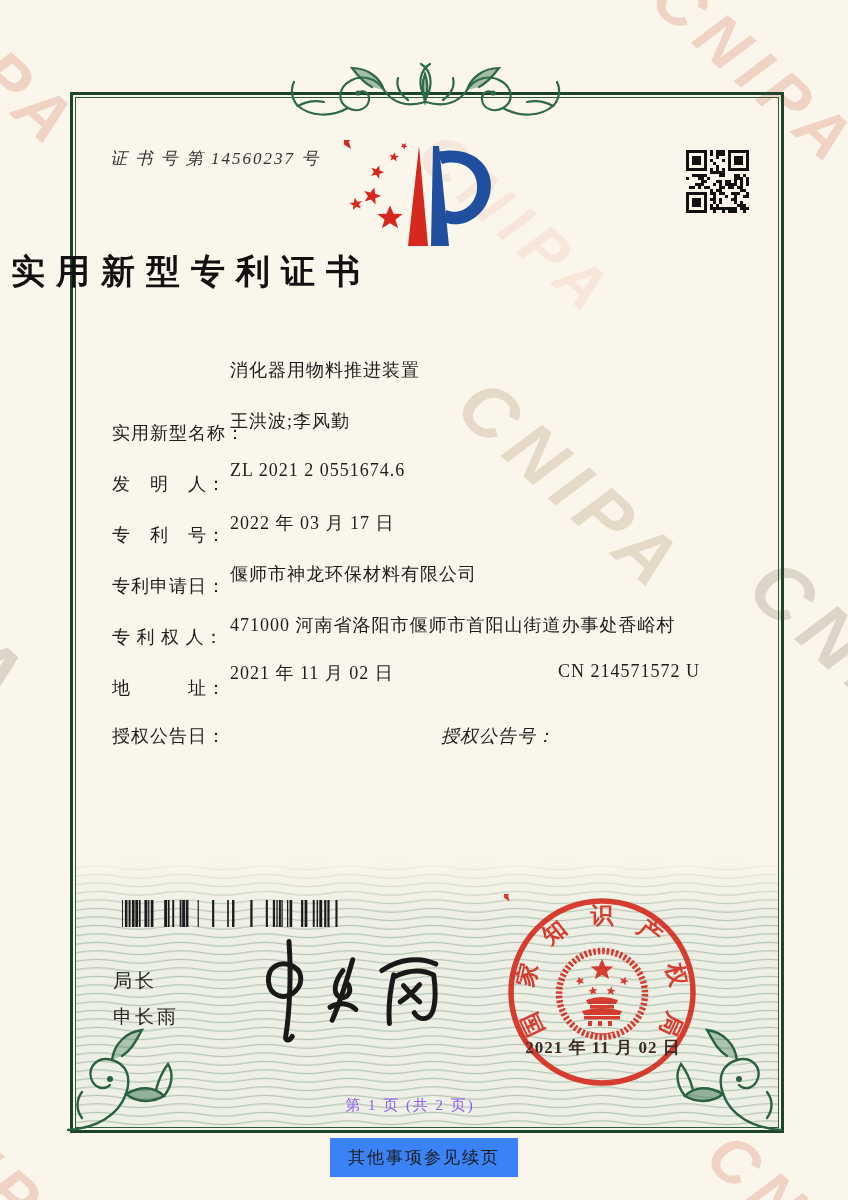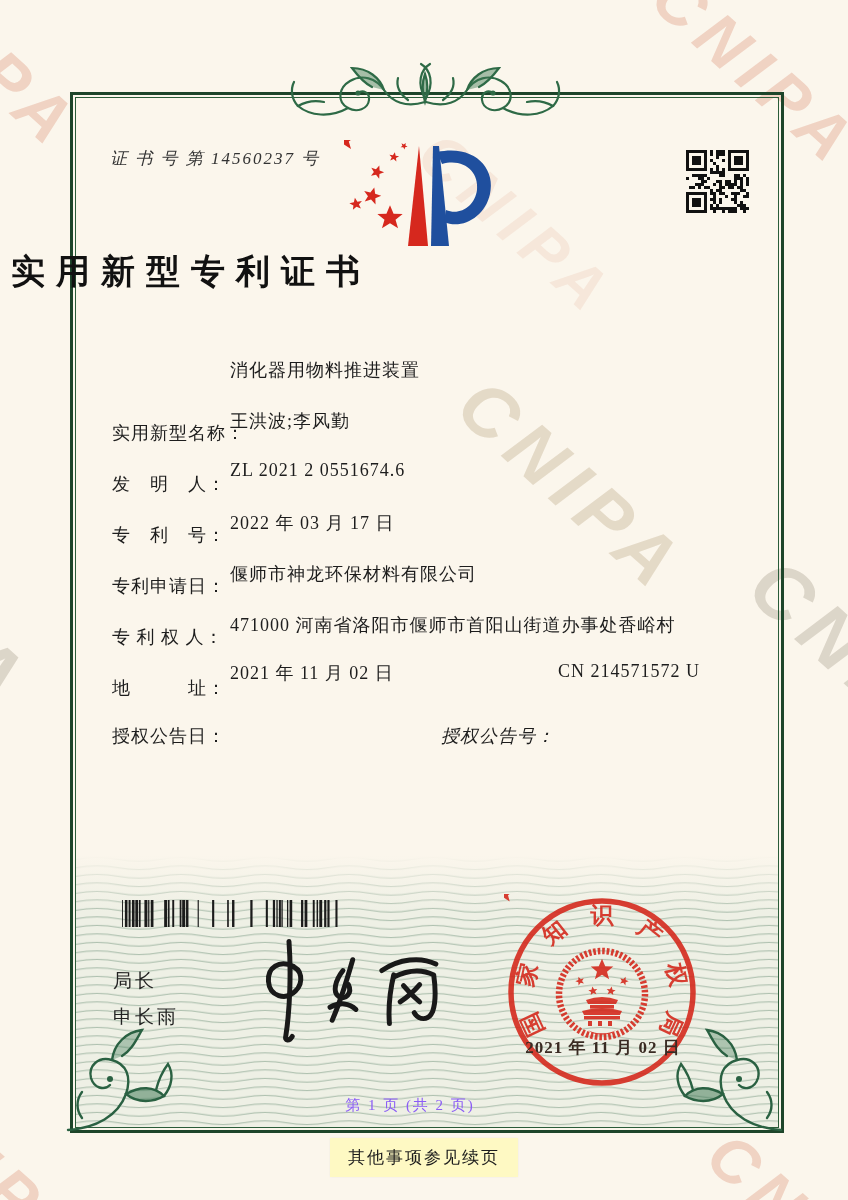--- a/index.html
+++ b/index.html
@@ -59,21 +59,21 @@
   .seal{position:absolute;left:504px;top:894px;z-index:5;mix-blend-mode:multiply;}
   .seal-date{
     position:absolute;left:513px;top:1036px;width:180px;text-align:center;z-index:6;
     font-size:17px;color:#3a2b23;letter-spacing:1px;font-weight:bold;white-space:nowrap;
   }
   .page-info{
     position:absolute;left:70px;width:680px;top:1096px;text-align:center;
     font-size:15px;letter-spacing:2px;color:#8b5cf6;z-index:4;
   }
   .note-box{
-    position:absolute;left:330px;top:1138px;background:#fef9c3;
+    position:absolute;left:330px;top:1138px;background:#3b82f6;
     padding:8px 18px;font-size:17px;letter-spacing:2px;color:#1c1c1c;z-index:4;
     box-shadow:0 0 2px rgba(0,0,0,0.05);
   }
 </style>
 </head>
 <body>
 
 <div class="page">
 
   <span class="wm wm-pink" style="left:-95px;top:-65px;font-size:68px;">CNIPA</span>

